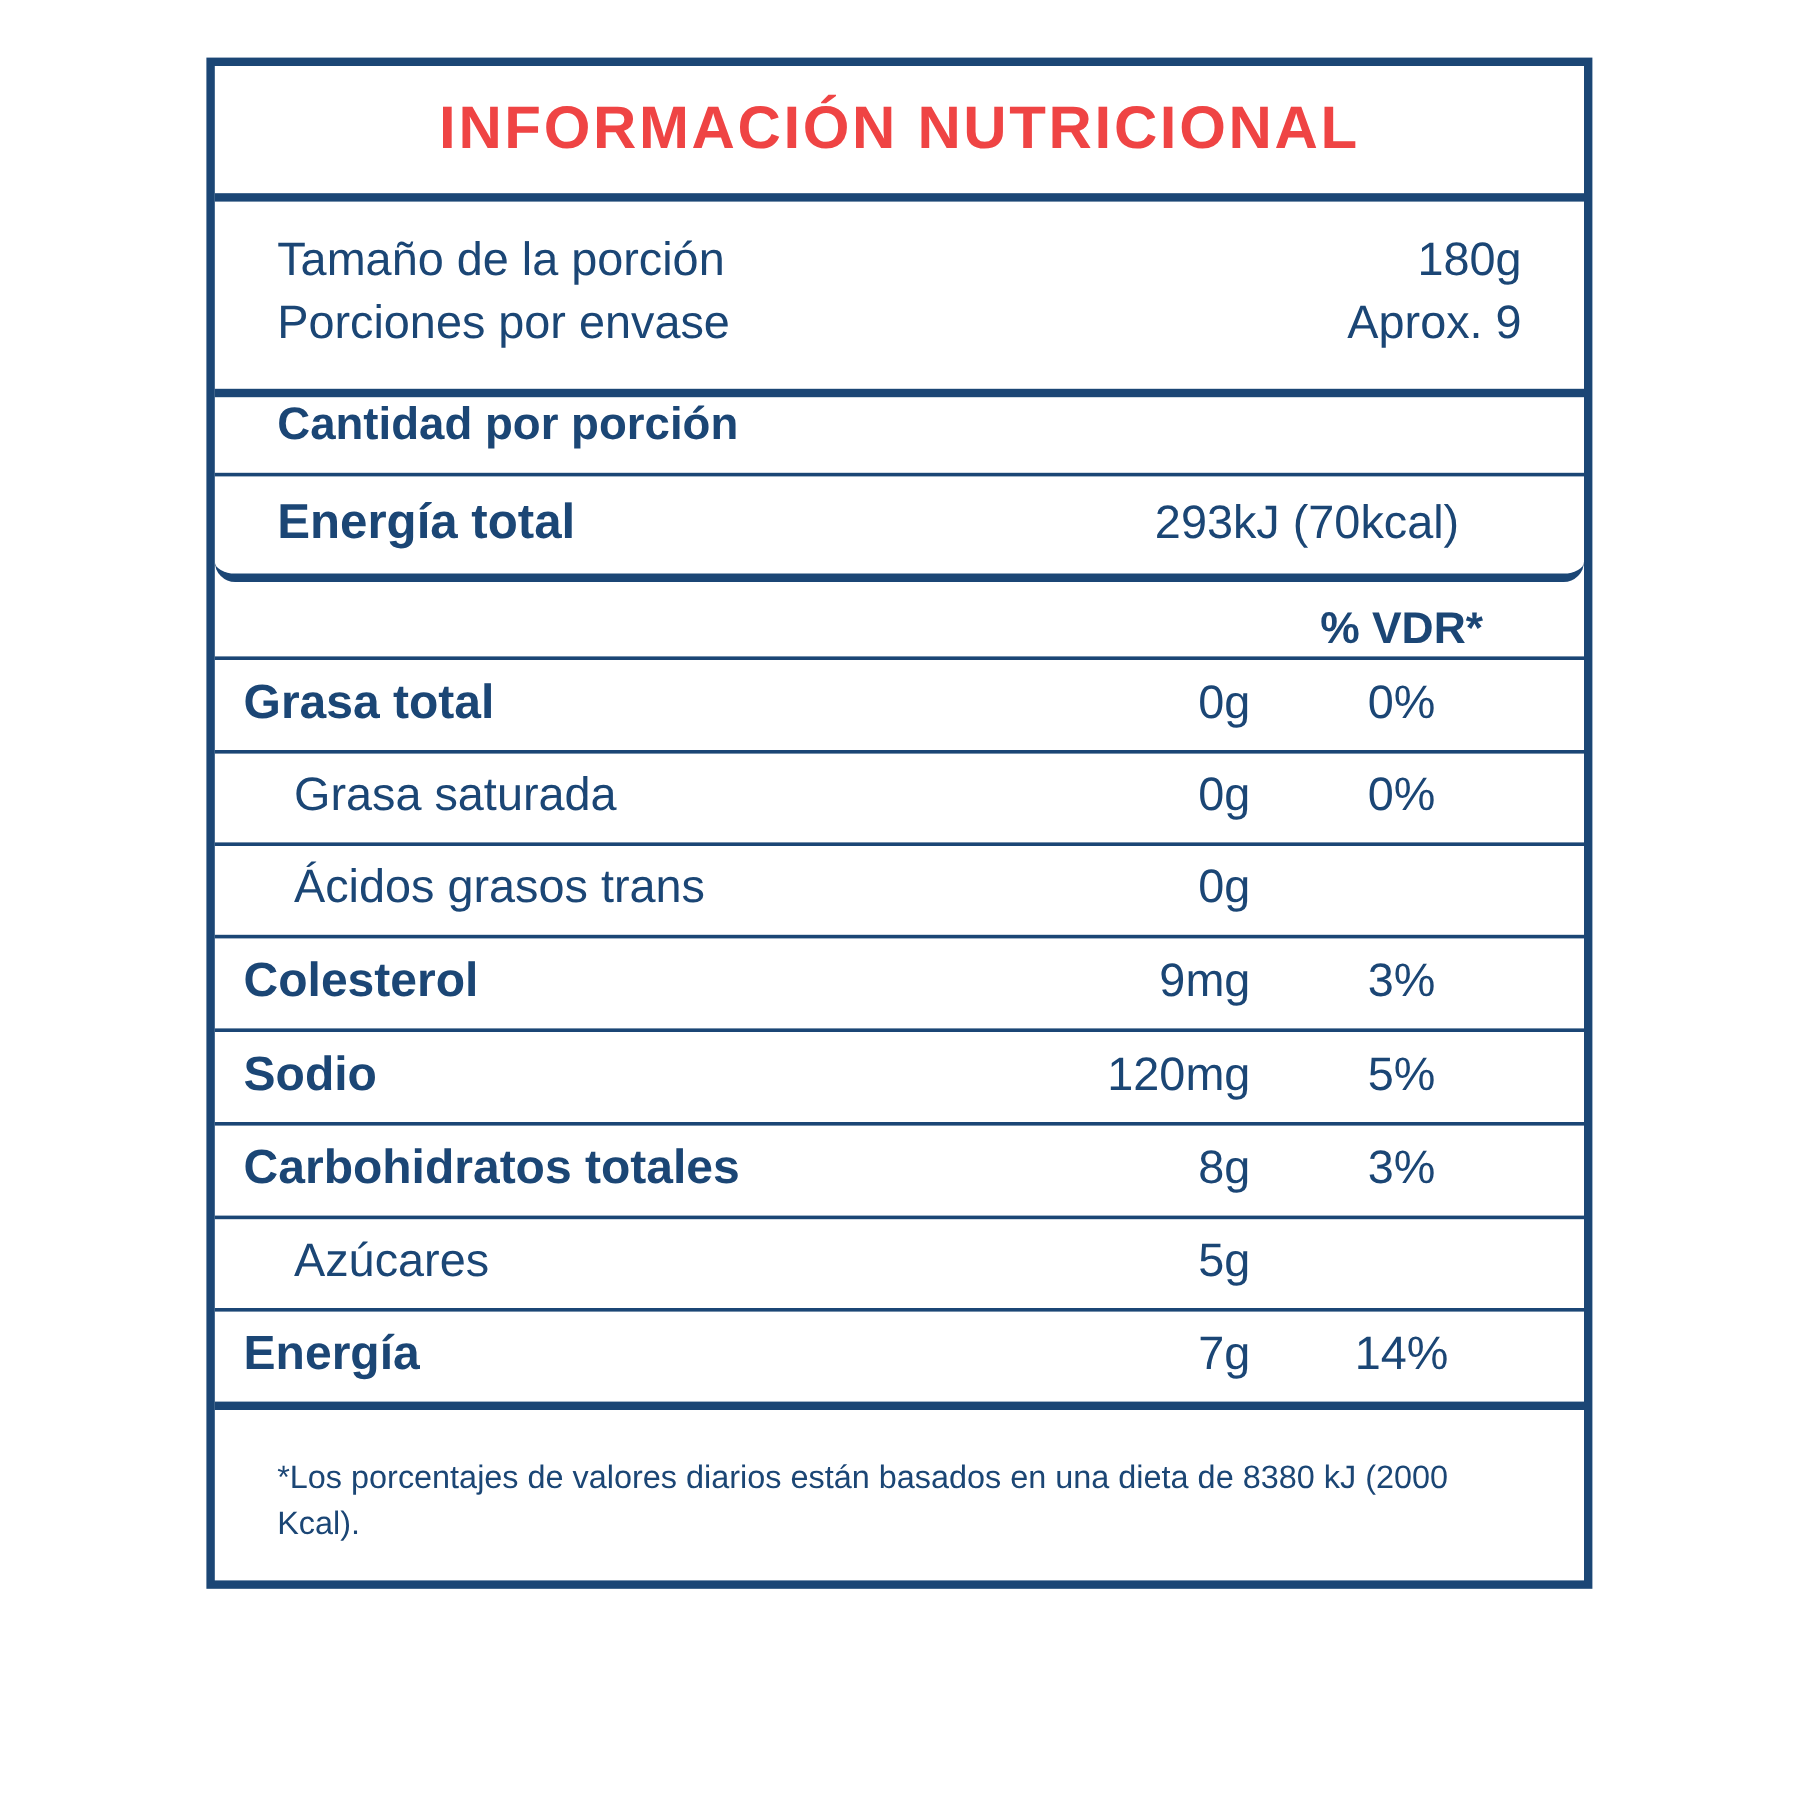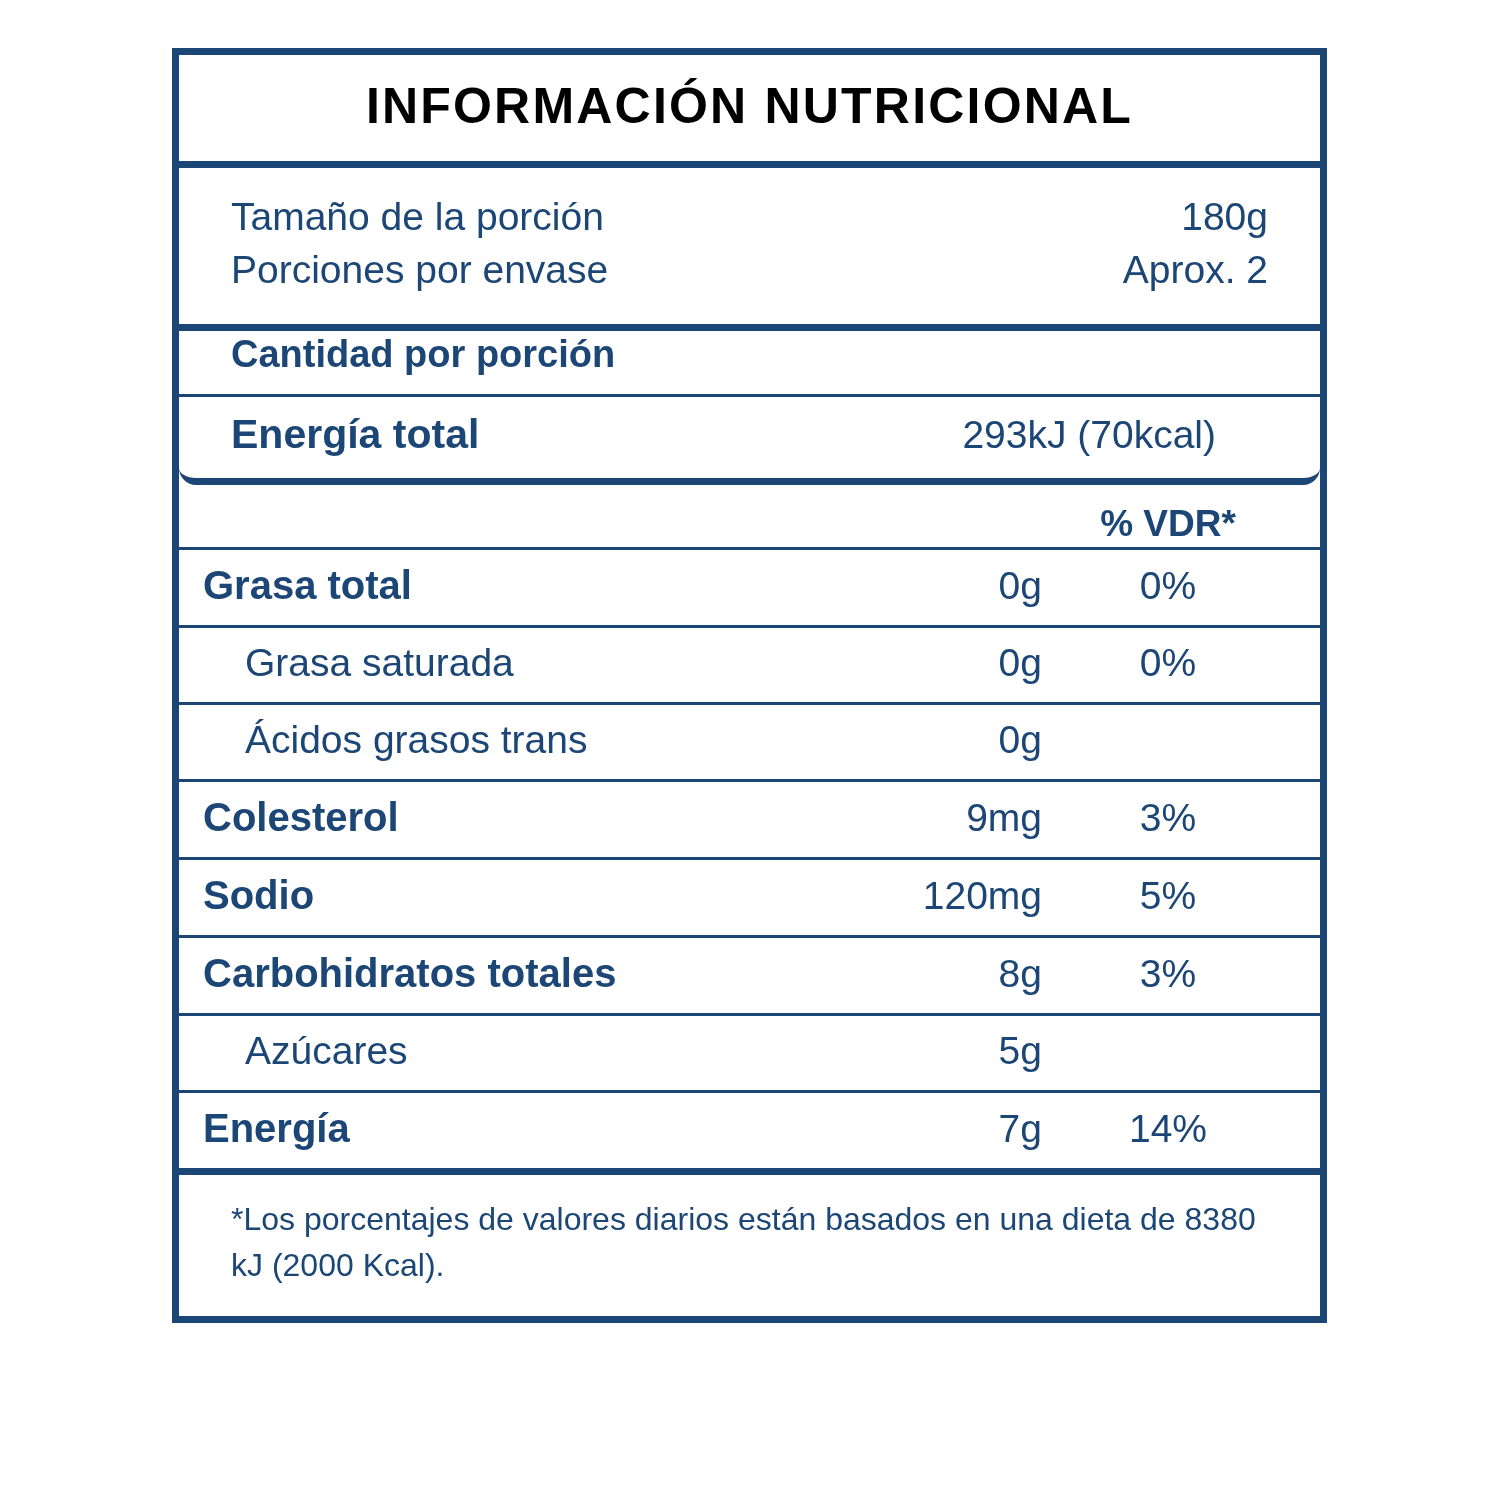--- a/index.html
+++ b/index.html
@@ -40,21 +40,21 @@
   .title-row {
     border-bottom: 7px solid #1b4675;
     padding: 26px 0 30px 0;
     text-align: center;
   }
   .title {
     font-size: 50px;
     font-weight: bold;
     letter-spacing: 2.2px;
     line-height: 1;
-    color: #000000;
+    color: #ef4444;
   }
 
   
   .serving-row {
     border-bottom: 7px solid #1b4675;
     padding: 22px 52px 28px 52px;
   }
   .serving-line {
     display: flex;
     justify-content: space-between;
@@ -144,43 +144,44 @@
     font-size: 39px;
     font-weight: 400;
     box-sizing: border-box;
   }
 
   
   .footnote-row {
     padding: 22px 52px 28px 52px;
   }
   .footnote {
-    font-size: 32px;
+    font-size: 27px;
     line-height: 1.42;
     font-weight: 400;
+    margin-top: 15px;
   }
 </style>
 </head>
 <body>
 
 <div class="page">
   <div class="panel">
 
     <div class="title-row">
       <div class="title">INFORMACIÓN NUTRICIONAL</div>
     </div>
 
     <div class="serving-row">
       <div class="serving-line">
         <span>Tamaño de la porción</span>
         <span>180g</span>
       </div>
       <div class="serving-line">
         <span>Porciones por envase</span>
-        <span>Aprox. 2</span>
+        <span>Aprox. 9</span>
       </div>
     </div>
 
     <div class="amount-row">
       <span class="label">Cantidad por porción</span>
     </div>
 
     <div class="energy-row">
       <span class="label">Energía total</span>
       <span class="value">293kJ (70kcal)</span>

